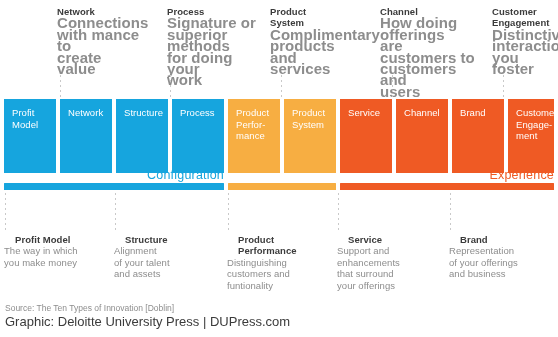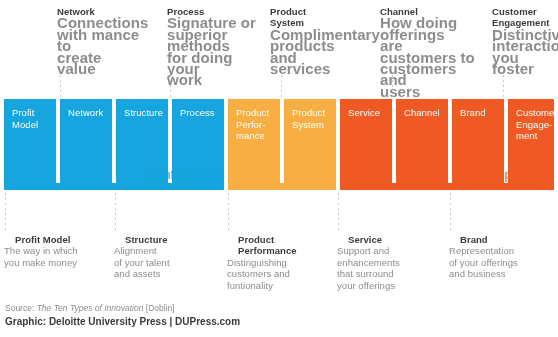--- a/index.html
+++ b/index.html
@@ -57,21 +57,21 @@
   .tiles {
     position: absolute;
     left: 0;
     top: 99px;
     width: 558px;
     height: 70px;
   }
   .tile {
     position: absolute;
     top: 0;
-    height: 90px;
+    height: 74px;
     box-sizing: border-box;
     color: #ffffff;
     font-size: 9.5px;
     line-height: 11.6px;
     padding: 8px 0 4px 8px;
     letter-spacing: 0.05px;
   }
 
   
   .catlabel {
@@ -111,25 +111,24 @@
     left: 5px;
     top: 303px;
   }
   .footer .f-src {
     font-size: 8.5px;
     color: #8d8d8d;
     line-height: 11.5px;
     white-space: nowrap;
   }
   .footer .f-src .ital {
-    font-style: italic;
   }
   .footer .f-graphic {
-    font-size: 10px;
-    font-weight: bold;
+    font-size: 13px;
+    font-weight: normal;
     color: #3b3b3b;
     line-height: 11.5px;
     margin-top: 1px;
     white-space: nowrap;
   }
 </style>
 </head>
 <body>
 
 <div class="stage">

